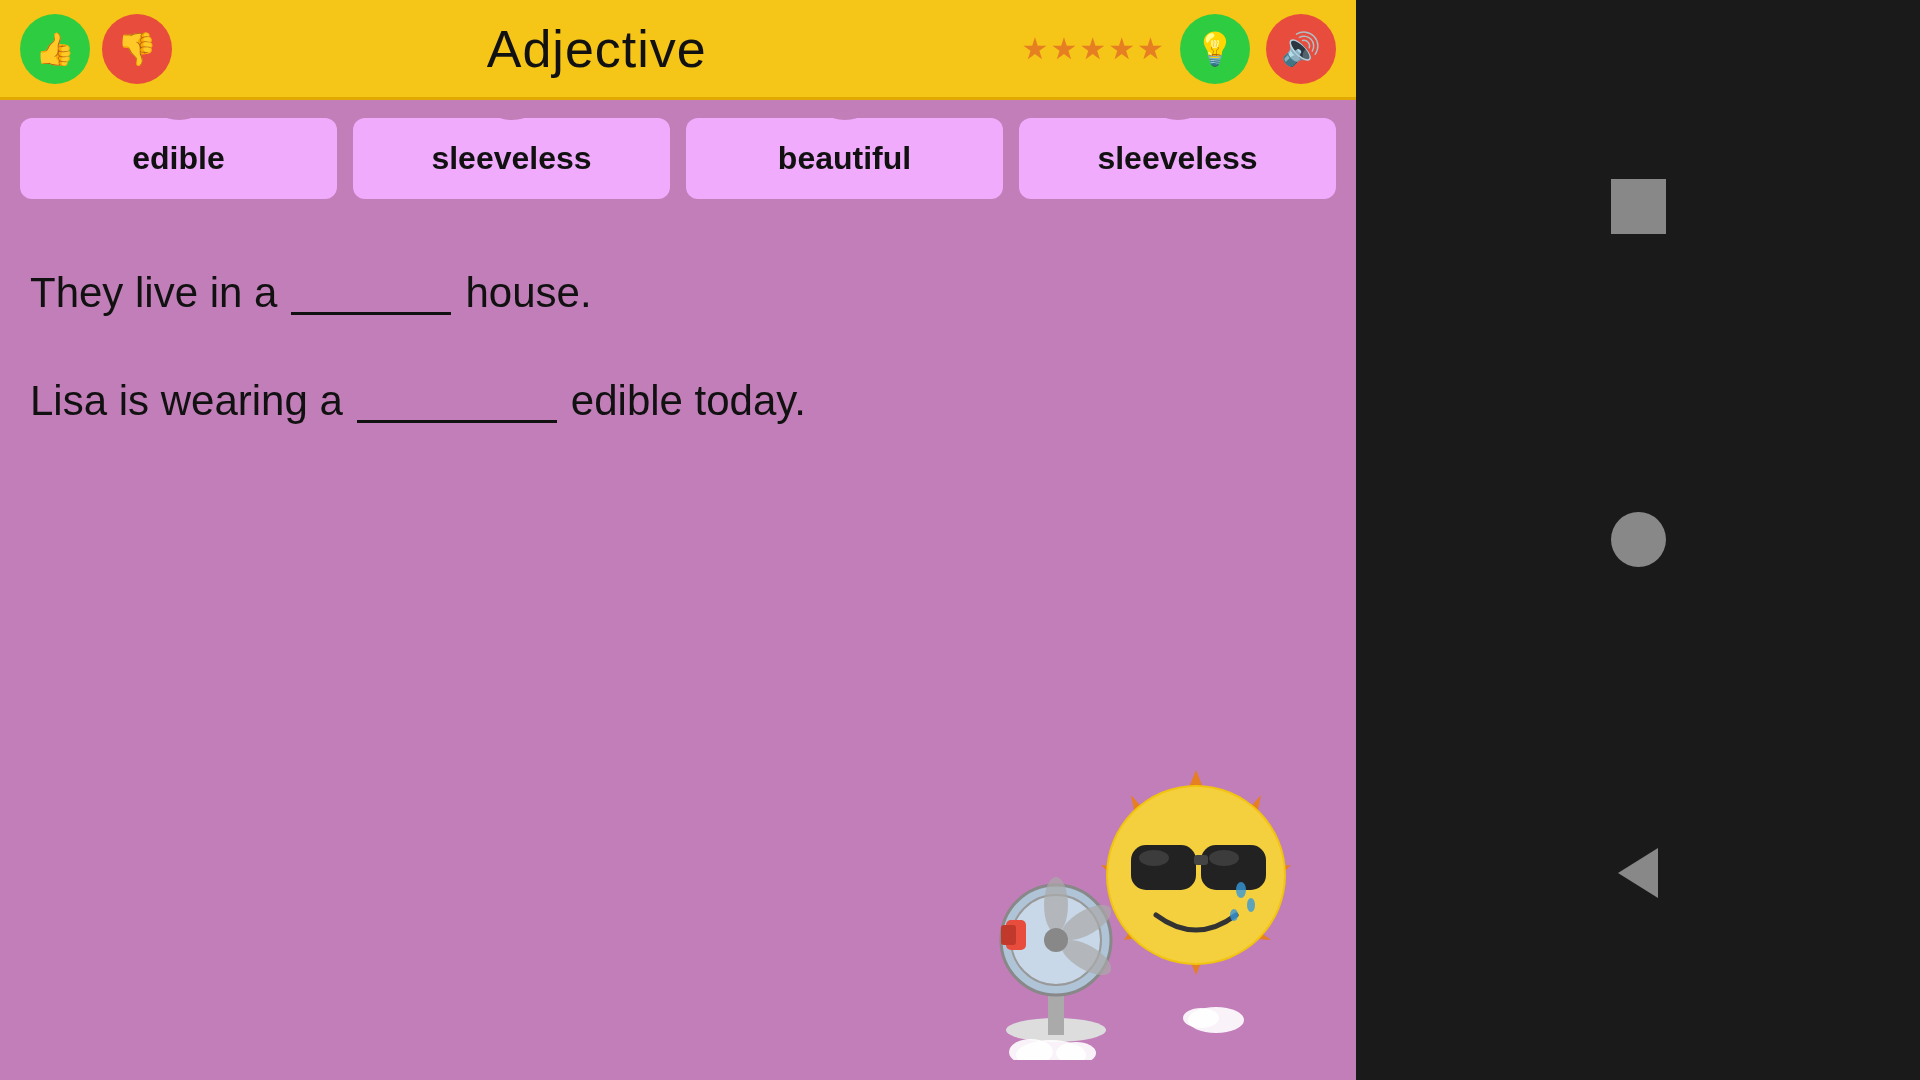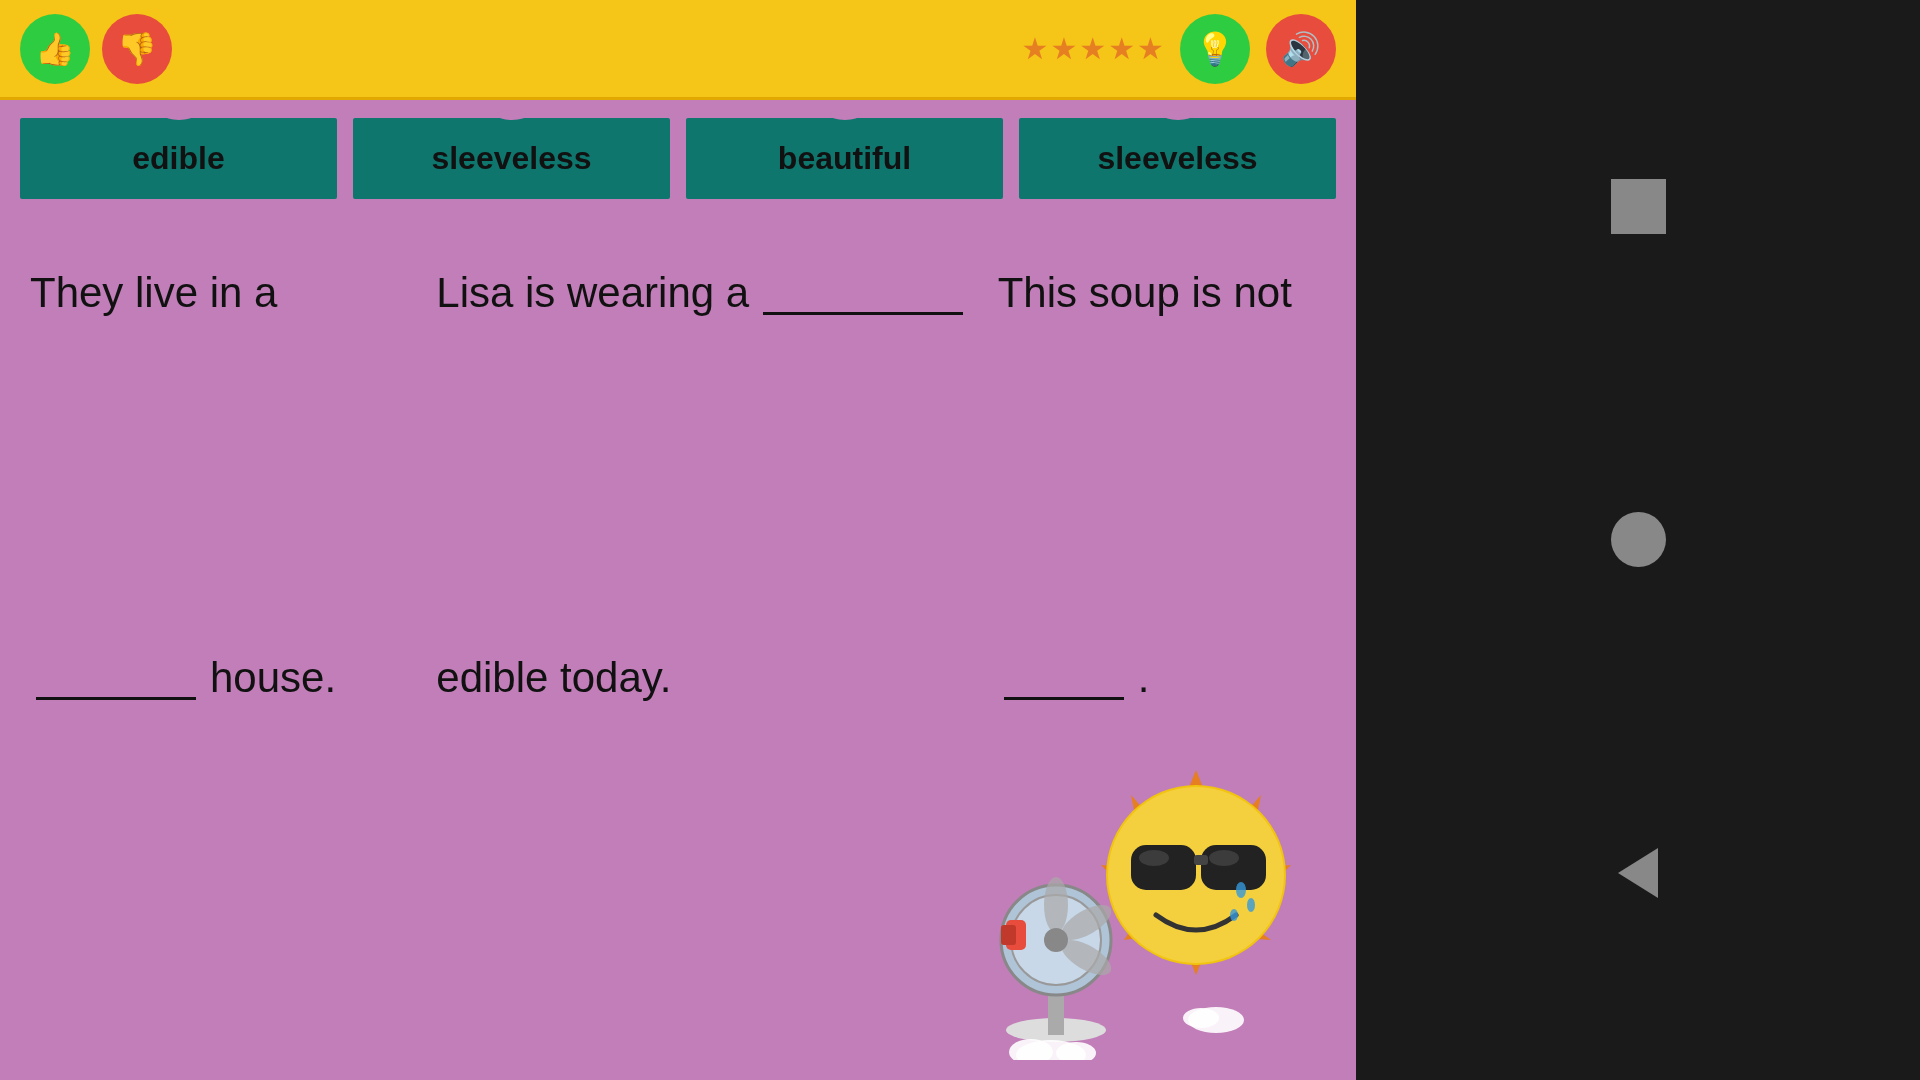--- a/index.html
+++ b/index.html
@@ -105,23 +105,23 @@
     
     #word-buttons {
       display: flex;
       gap: 16px;
       padding: 18px 20px 10px 20px;
       width: 100%;
     }
 
     .word-btn {
       flex: 1;
-      background-color: #0f766e;
+      background-color: #f0abfc;
       border: none;
-      border-radius: 2px;
+      border-radius: 12px;
       padding: 22px 12px;
       font-size: 32px;
       font-weight: 600;
       color: #111;
       cursor: pointer;
       position: relative;
     }
 
     .word-btn::before {
       content: '';
@@ -132,21 +132,21 @@
       width: 30px;
       height: 10px;
       background-color: #c17eb8;
       border-radius: 50%;
     }
 
     
     #sentences {
       padding: 30px 30px 20px 30px;
       display: flex;
-      flex-direction: row;
+      flex-direction: column;
       gap: 0px;
       flex: 1;
     }
 
     .sentence-row {
       font-size: 42px;
       color: #111;
       font-weight: 400;
       padding: 30px 0;
       display: flex;
@@ -237,20 +237,21 @@
   <div id="header">
     <div id="header-left">
       <button class="header-btn" id="thumbs-up-btn">
         <span>👍</span>
       </button>
       <button class="header-btn" id="thumbs-down-btn">
         <span>👎</span>
       </button>
     </div>
 
+    <div id="header-title">Adjective</div>
 
     <div id="header-right">
       <div id="stars-container">
         <span class="star">★</span>
         <span class="star">★</span>
         <span class="star">★</span>
         <span class="star">★</span>
         <span class="star">★</span>
       </div>
       <button class="header-btn" id="light-btn">
@@ -284,25 +285,20 @@
       <span class="blank blank-medium"></span>
       <span>house.</span>
     </div>
 
     <div class="sentence-row">
       <span>Lisa is wearing a</span>
       <span class="blank blank-long"></span>
       <span>edible today.</span>
     </div>
 
-    <div class="sentence-row">
-      <span>This soup is not</span>
-      <span class="blank blank-short"></span>
-      <span>.</span>
-    </div>
 
 
   </div>
 
   <div id="illustration">
     <svg viewBox="0 0 400 300" xmlns="http://www.w3.org/2000/svg" width="400" height="300">
 
       <g transform="translate(60, 80)">
 
         <ellipse cx="60" cy="190" rx="50" ry="12" fill="#ddd"></ellipse>

